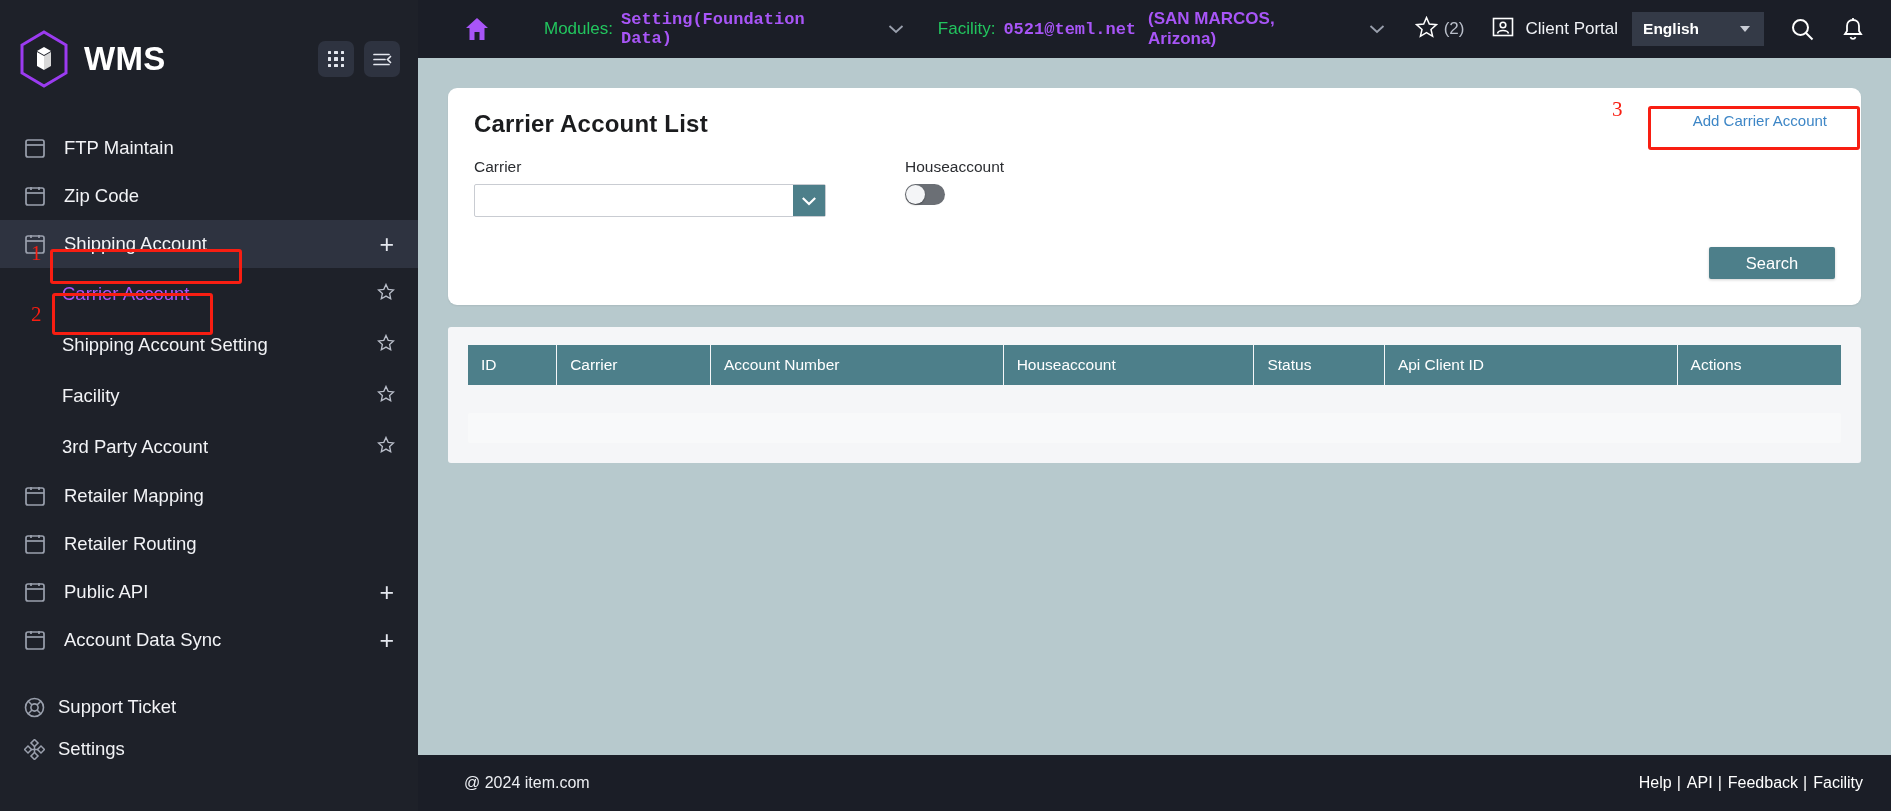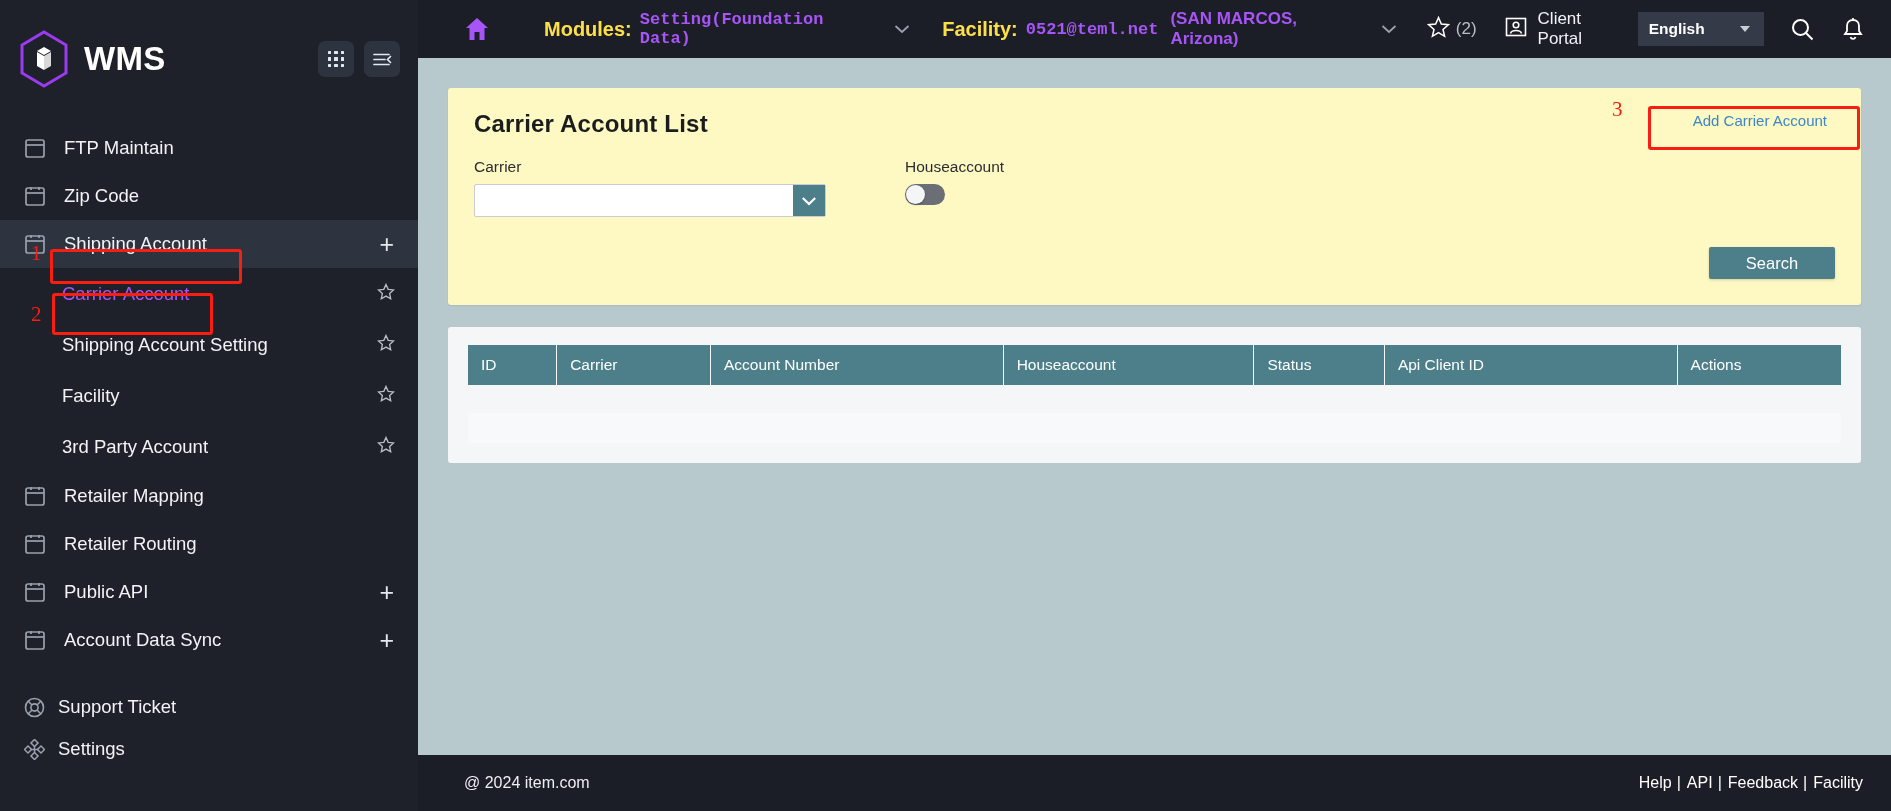--- a/index.html
+++ b/index.html
@@ -58,21 +58,21 @@
   .nav-item.plain .nav-ico { width: 24px; flex: 0 0 24px; }
 
   
   .right { flex: 1; display: flex; flex-direction: column; min-width: 0; position: relative; }
 
   .topbar {
     height: 58px; background: #1b1e27; display: flex; align-items: center;
     flex: 0 0 58px; padding-left: 46px; position: relative;
   }
   .home-ico { margin-right: 54px; display:flex; align-items:center; }
-  .tb-label { color: #fde047; font-size: 20px; font-weight: 700; }
+  .tb-label { color: #22c55e; font-size: 17px; font-weight: 400; }
   .tb-value { color: #a855f7; font-size: 17px; font-weight: 600; margin-left: 8px; font-family: Liberation Mono, monospace; }
   .tb-value2 { color: #a855f7; font-size: 17px; font-weight: 600; margin-left: 12px; }
   .chev-down {
     margin-left: 22px; color: #9aa0ad; font-size: 15px; display:flex; align-items:center;
   }
   .tb-sep { width: 34px; }
   .star-wrap { display: flex; align-items: center; margin-left: 30px; }
   .star-count { color: #b9bec9; font-size: 17px; margin-left: 6px; }
   .client-portal { display: flex; align-items: center; margin-left: 28px; }
   .cp-text { color: #f0f2f6; font-size: 17px; margin-left: 11px; }
@@ -86,21 +86,21 @@
     border-left: 5px solid transparent; border-right: 5px solid transparent;
     border-top: 6px solid #c9cdd6;
   }
   .tb-icon-btn { margin-left: 26px; display: flex; align-items: center; }
   .tb-right { margin-left: auto; display: flex; align-items: center; padding-right: 26px; }
 
   
   .content { flex: 1; background: #b7c9cd; padding: 30px 30px 0 30px; position: relative; overflow: hidden; }
 
   .card {
-    background: #fef9c3; border-radius: 3px; padding: 22px 26px 26px 26px;
+    background: #ffffff; border-radius: 9px; padding: 22px 26px 26px 26px;
     position: relative; box-shadow: 0 1px 2px rgba(0,0,0,.07);
   }
   .card-title { font-size: 24px; font-weight: 700; color: #1b1c1e; letter-spacing: .2px; }
 
   .add-link {
     position: absolute; right: 26px; top: 20px; color: #3d86c6;
     font-size: 15px; cursor: pointer; padding: 4px 8px;
   }
 
   .filters { display: flex; margin-top: 20px; }

